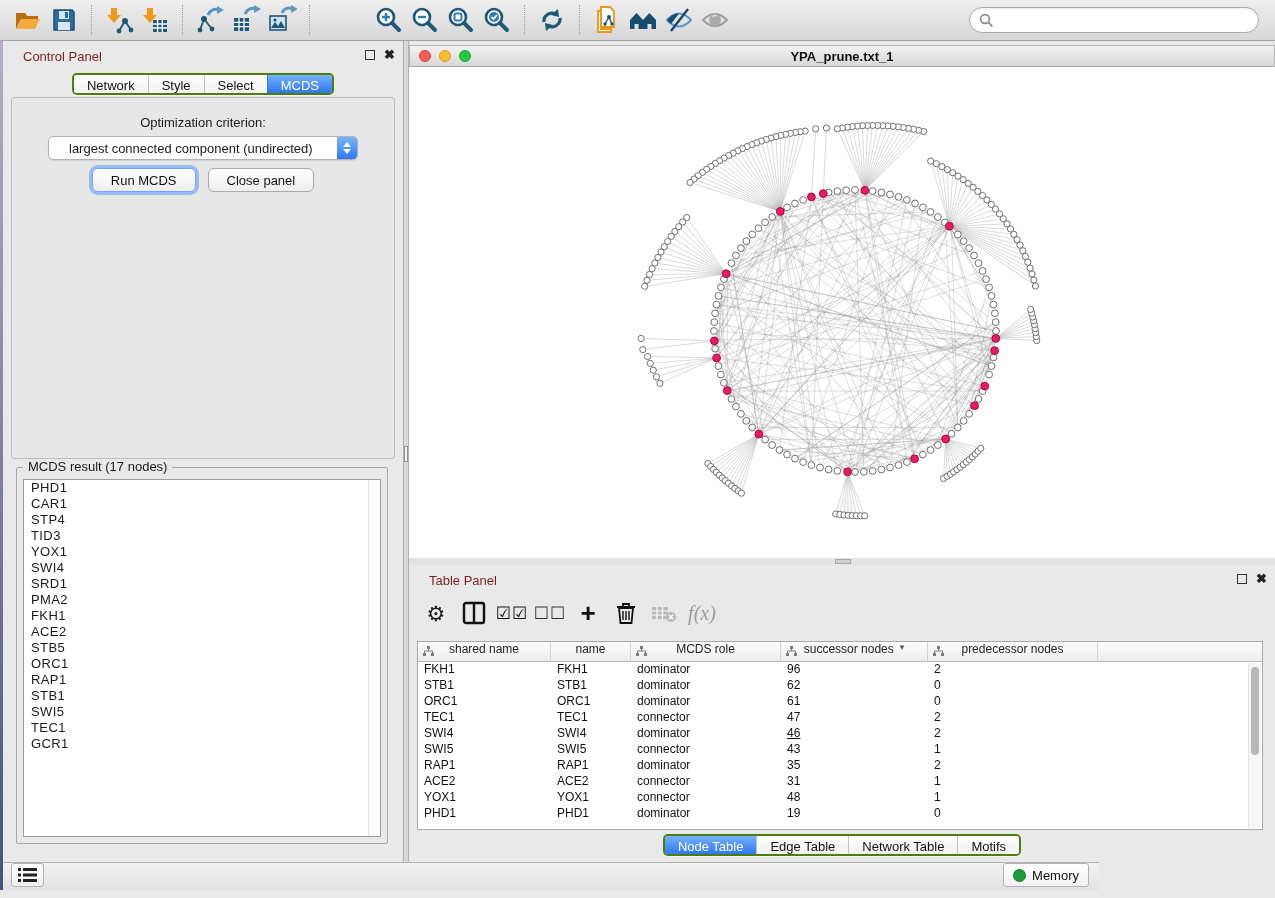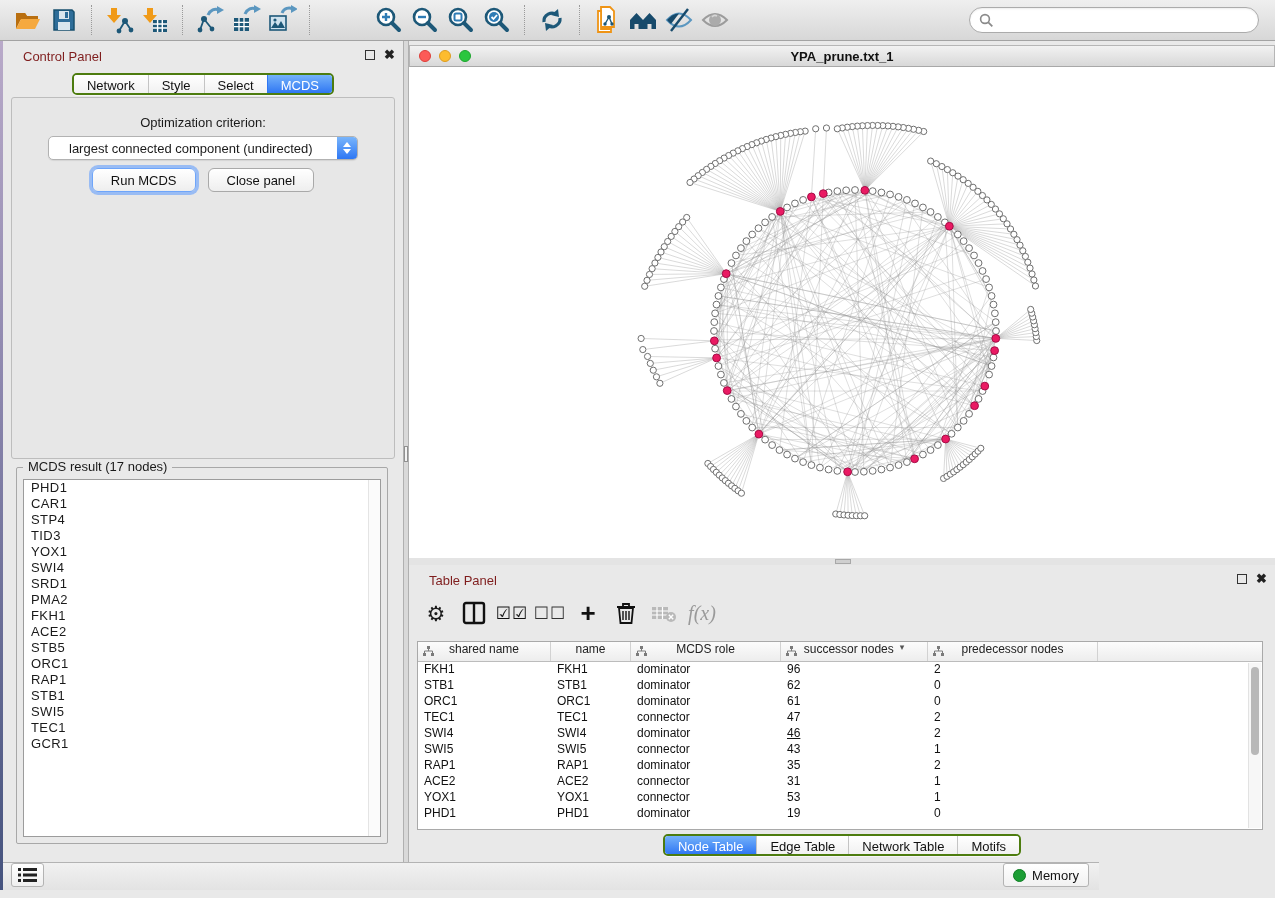--- a/index.html
+++ b/index.html
@@ -1071,21 +1071,21 @@
             <div class="td" style="width: 133px;">ACE2</div>
             <div class="td" style="width: 80px;">ACE2</div>
             <div class="td" style="width: 150px;">connector</div>
             <div class="td num" style="width: 147px;">31</div>
             <div class="td num" style="width: 170px;">1</div>
           </div>
           <div class="trow">
             <div class="td" style="width: 133px;">YOX1</div>
             <div class="td" style="width: 80px;">YOX1</div>
             <div class="td" style="width: 150px;">connector</div>
-            <div class="td num" style="width: 147px;">53</div>
+            <div class="td num" style="width: 147px;">48</div>
             <div class="td num" style="width: 170px;">1</div>
           </div>
           <div class="trow">
             <div class="td" style="width: 133px;">PHD1</div>
             <div class="td" style="width: 80px;">PHD1</div>
             <div class="td" style="width: 150px;">dominator</div>
             <div class="td num" style="width: 147px;">19</div>
             <div class="td num" style="width: 170px;">0</div>
           </div>
         </div>

